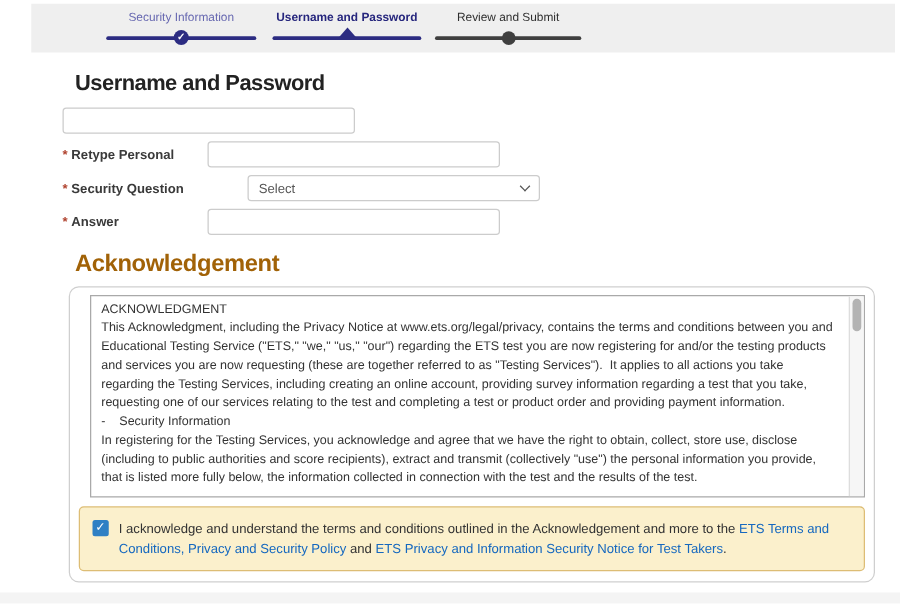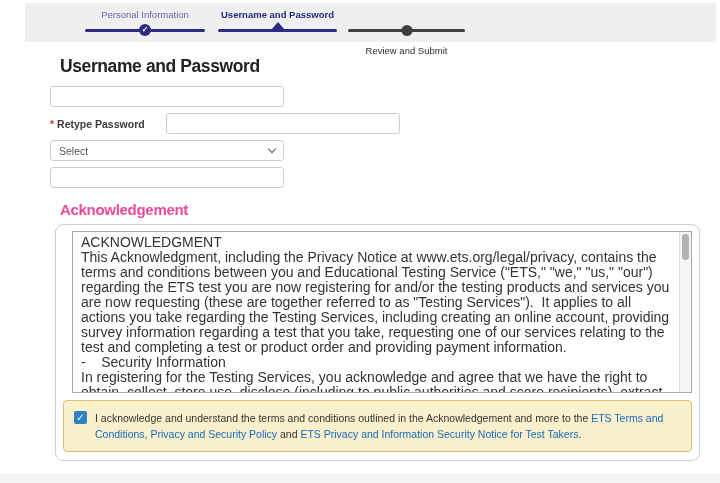--- a/index.html
+++ b/index.html
@@ -11,21 +11,21 @@
 
   
   .stepper-band { position:absolute; left:25px; top:3px; width:691px; height:39px; background:#efefef; }
   .step { position:absolute; top:0; height:39px; cursor:pointer; }
   .step-1 { left:60px;  width:120px; }
   .step-2 { left:193px; width:119px; }
   .step-3 { left:323px; width:117px; }
   .step-label { position:absolute; top:6px; left:50%; transform:translateX(-50%); white-space:nowrap; font-size:9.5px; }
   .step-1 .step-label { color:#6667b0; }
   .step-2 .step-label { color:#26267d; font-weight:bold; }
-  .step-3 .step-label { color:#2e2e2e;margin-top:36px; }
+  .step-3 .step-label { color:#2e2e2e; }
   .step-line { position:absolute; top:26px; left:0; right:0; height:3px; border-radius:2px; }
   .step-1 .step-line, .step-2 .step-line { background:#2c2c82; }
   .step-3 .step-line { background:#3f3f3f; }
   .marker-check { position:absolute; top:21px; left:50%; transform:translateX(-50%);
     width:12px; height:12px; border-radius:50%; background:#2c2c82;
     color:#fff; font-size:8px; line-height:12px; text-align:center; font-weight:bold; }
   .marker-tri { position:absolute; top:19px; left:50%; transform:translateX(-50%); width:0; height:0;
     border-left:7px solid transparent; border-right:7px solid transparent; border-bottom:8px solid #2c2c82; }
   .marker-dot { position:absolute; top:22px; left:50%; transform:translateX(-50%);
     width:11px; height:11px; border-radius:50%; background:#3f3f3f; }
@@ -33,33 +33,33 @@
   
   .content { position:absolute; left:50px; top:56px; width:652px; }
   .page-title { font-size:17.5px; font-weight:bold; color:#222; letter-spacing:-0.4px; margin:0 0 9px 10px; }
 
   .form-row { display:flex; align-items:center; height:21px; margin-bottom:6px; }
   .field-label { width:116px; font-size:10.5px; font-weight:bold; color:#3a3a3a; }
   .req { color:#b0432f; margin-right:3px; }
   .txt-input { width:234px; height:21px; border:1px solid #ccc; border-radius:3px; background:#fff;
     font-family:"Liberation Sans", sans-serif; font-size:10.5px; padding:0 6px; color:#333; outline:none; }
   .select-box { width:234px; height:21px; border:1px solid #ccc; border-radius:3px; background:#fff;
-    display:flex; align-items:center; justify-content:space-between; padding:0 8px; cursor:pointer; }
+    display:flex; align-items:center; justify-content:space-between; padding:0 8px; cursor:pointer;margin-left:32px; }
   .select-value { font-size:10.5px; color:#555; }
   .chevron { width:6px; height:6px; border-right:1.5px solid #555; border-bottom:1.5px solid #555;
     transform:rotate(45deg); margin-top:-3px; }
 
-  .ack-title { font-size:15px; font-weight:bold; color:#ec4899; letter-spacing:-0.3px; margin:13px 0 6px 10px; }
+  .ack-title { font-size:19px; font-weight:bold; color:#a16207; letter-spacing:-0.3px; margin:13px 0 6px 10px; }
 
   .panel { margin-left:5px; width:645px; border:1px solid #cfcfcf; border-radius:8px;
     background:#fff; padding:6px 7px 8px 7px; }
   .scrollbox { position:relative; margin-left:9px; height:162px; border:1px solid #a9a9a9;
     background:#fff; overflow:hidden; }
   .scroll-content { position:absolute; top:0; left:0; right:12px; bottom:0;
-    padding:3px 8px; font-size:14px; line-height:15px; color:#333; overflow:hidden; }
+    padding:3px 8px; font-size:10px; line-height:15px; color:#333; overflow:hidden; }
   .scroll-content div { white-space:pre-wrap; }
   .scrollbar { position:absolute; top:0; right:0; bottom:0; width:12px;
     background:#f6f6f6; border-left:1px solid #ddd; }
   .scroll-thumb { position:absolute; top:2px; left:2px; width:7px; height:26px;
     background:#b3b3b3; border-radius:4px; cursor:pointer; }
 
   .agree-box { margin-top:7px; background:#fbf0cc; border:1px solid #ddbd75; border-radius:4px;
     padding:9px 10px; display:flex; gap:8px; }
   .checkbox { flex:none; width:13px; height:13px; margin-top:1px; background:#2f80c4;
     border-radius:2px; color:#fff; font-size:10px; line-height:13px; text-align:center; cursor:pointer; }
@@ -68,21 +68,21 @@
 
   .bottom-strip { position:absolute; left:0; right:0; bottom:0; height:9px; background:#f4f4f4; }
 </style>
 </head>
 <body>
 
 <div class="page">
 
   <div class="stepper-band">
     <div class="step step-1">
-      <span class="step-label">Personal Information</span>
+      <span class="step-label">Security Information</span>
       <div class="step-line"></div>
       <div class="marker-check">✓</div>
     </div>
     <div class="step step-2">
       <span class="step-label">Username and Password</span>
       <div class="step-line"></div>
       <div class="marker-tri"></div>
     </div>
     <div class="step step-3">
       <span class="step-label">Review and Submit</span>
@@ -92,30 +92,32 @@
   </div>
 
   <div class="content">
     <h1 class="page-title">Username and Password</h1>
 
     <div>
       <div class="form-row">
         <input class="txt-input" type="password" placeholder="" style="">
       </div>
       <div class="form-row">
-        <span class="field-label"><span class="req">*</span><span>Retype Password</span></span>
+        <span class="field-label"><span class="req">*</span><span>Retype Personal</span></span>
         <input class="txt-input" type="password" placeholder="" style="">
       </div>
       <div class="form-row">
+        <span class="field-label"><span class="req">*</span><span>Security Question</span></span>
         <div class="select-box">
           <span class="select-value">Select</span>
           <span class="chevron"></span>
         </div>
       </div>
       <div class="form-row">
+        <span class="field-label"><span class="req">*</span><span>Answer</span></span>
         <input class="txt-input" type="text" placeholder="" style="">
       </div>
     </div>
 
     <h2 class="ack-title">Acknowledgement</h2>
 
     <div class="panel">
       <div class="scrollbox">
         <div class="scroll-content">
           <div>ACKNOWLEDGMENT</div>

